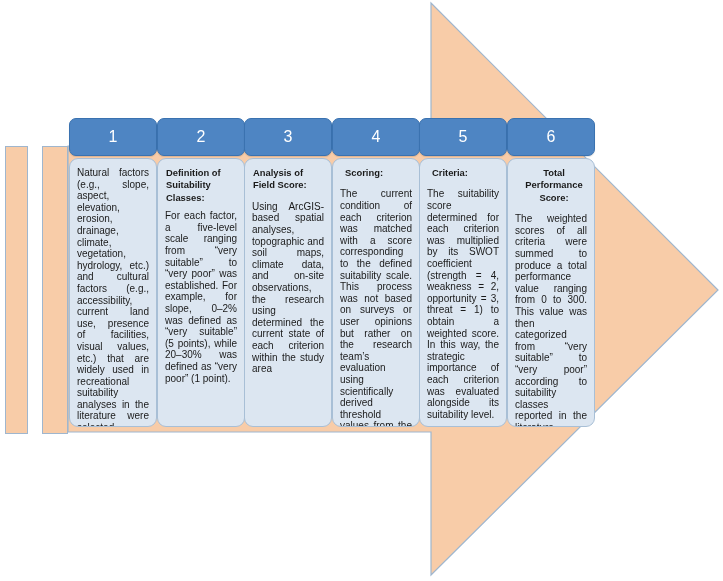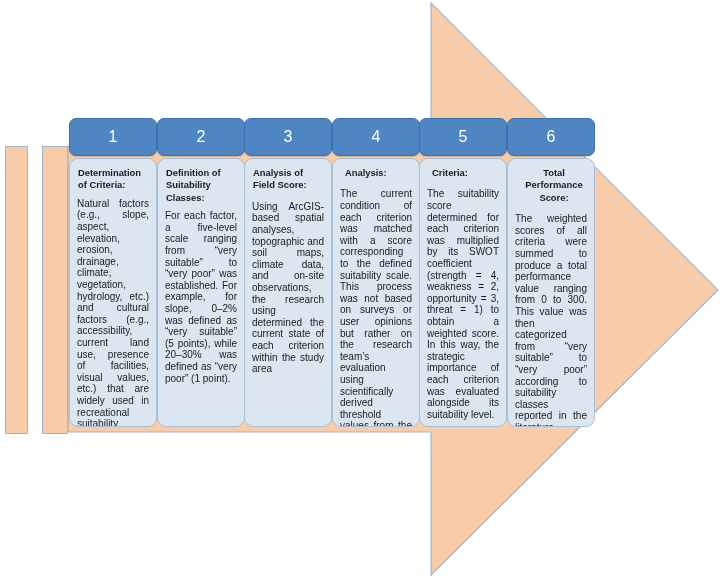--- a/index.html
+++ b/index.html
@@ -130,21 +130,20 @@
     <polygon points="68,146 431,146 431,3 718,290 431,575 431,432 68,432" fill="#F8CCA8" stroke="#9FB6CE" stroke-width="1.2"></polygon>
   </svg>
 
   <div class="steps-layer">
 
     <div class="step" id="step-1">
       <div class="step-header">
         <span>1</span>
       </div>
       <div class="step-body">
-        <div class="step-title">Determination of Criteria:</div>
         <div class="step-text">Natural factors (e.g., slope, aspect, elevation, erosion, drainage, climate, vegetation, hydrology, etc.) and cultural factors (e.g., accessibility, current land use, presence of facilities, visual values, etc.) that are widely used in recreational suitability analyses in the literature were selected.</div>
       </div>
     </div>
 
     <div class="step" id="step-2">
       <div class="step-header">
         <span>2</span>
       </div>
       <div class="step-body">
         <div class="step-title">Definition of Suitability Classes:</div>
@@ -160,21 +159,21 @@
         <div class="step-title">Analysis of Field Score:</div>
         <div class="step-text">Using ArcGIS-based spatial analyses, topographic and soil maps, climate data, and on-site observations, the research using determined the current state of each criterion within the study area</div>
       </div>
     </div>
 
     <div class="step" id="step-4">
       <div class="step-header">
         <span>4</span>
       </div>
       <div class="step-body">
-        <div class="step-title">Analysis:</div>
+        <div class="step-title">Scoring:</div>
         <div class="step-text">The current condition of each criterion was matched with a score corresponding to the defined suitability scale. This process was not based on surveys or user opinions but rather on the research team’s evaluation using scientifically derived threshold values from the literature.</div>
       </div>
     </div>
 
     <div class="step" id="step-5">
       <div class="step-header">
         <span>5</span>
       </div>
       <div class="step-body">
         <div class="step-title">Criteria:</div>

